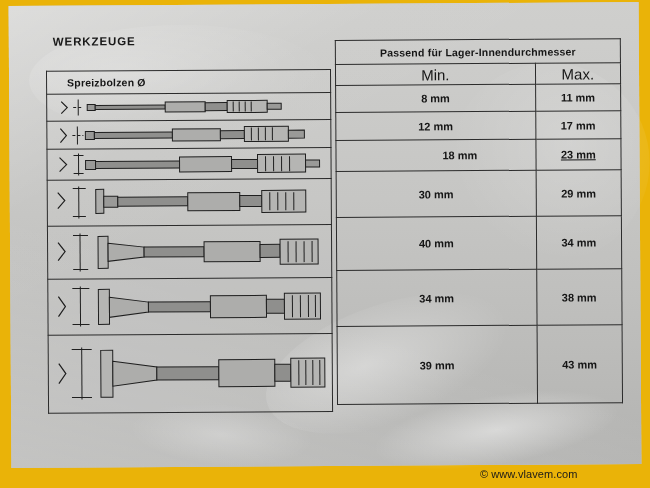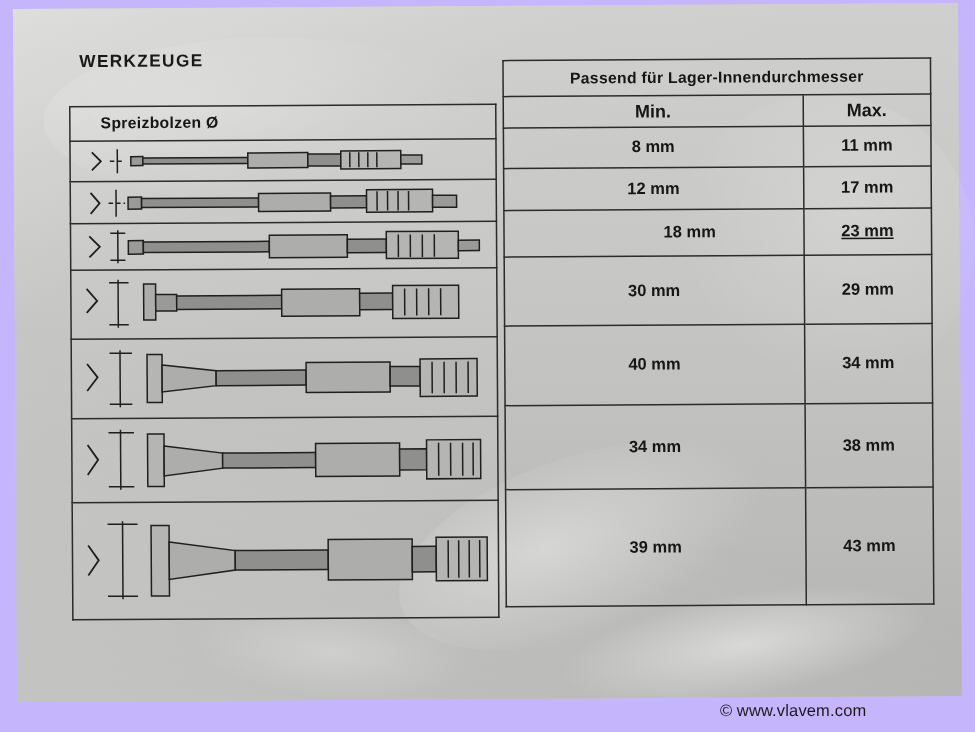--- a/index.html
+++ b/index.html
@@ -10,21 +10,21 @@
     width: 650px;
     height: 488px;
     background: #ffffff;
     font-family: "Liberation Sans", sans-serif;
     overflow: hidden;
   }
   #stage {
     position: relative;
     width: 650px;
     height: 488px;
-    background: #c4b5fd;
+    background: #eab308;
     overflow: hidden;
   }
   
   #sheet {
     position: absolute;
     left: 10px;
     top: 4px;
     width: 630px;
     height: 462px;
     background: #c9c9c7;
@@ -119,22 +119,22 @@
     color: #161616;
   }
   .dia-title {
     height: 23px;
     font-size: 10.5px;
     font-weight: bold;
     letter-spacing: 0.2px;
   }
   .dia-sub {
     height: 20px;
-    font-size: 12px;
-    font-weight: bold;
+    font-size: 15px;
+    font-weight: normal;
   }
   .dia-val {
     font-size: 11px;
     font-weight: bold;
   }
 
   
   .tool-draw {
     position: relative;
     width: 100%;

